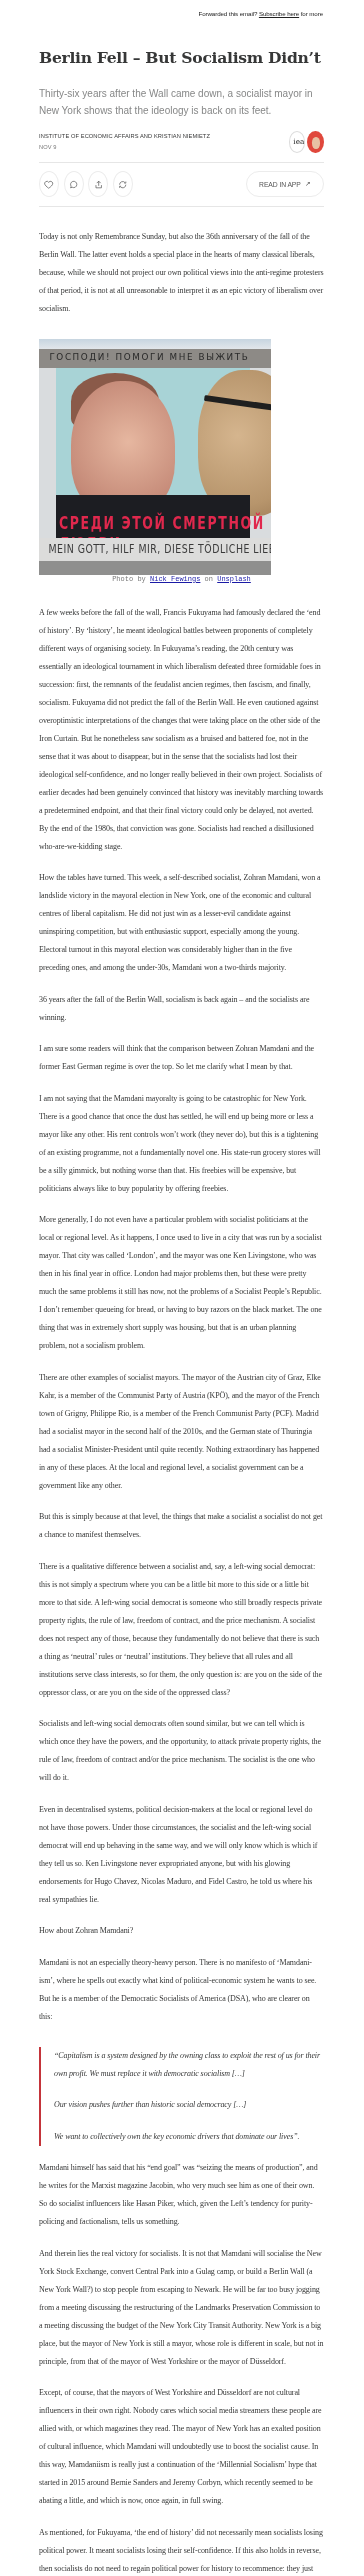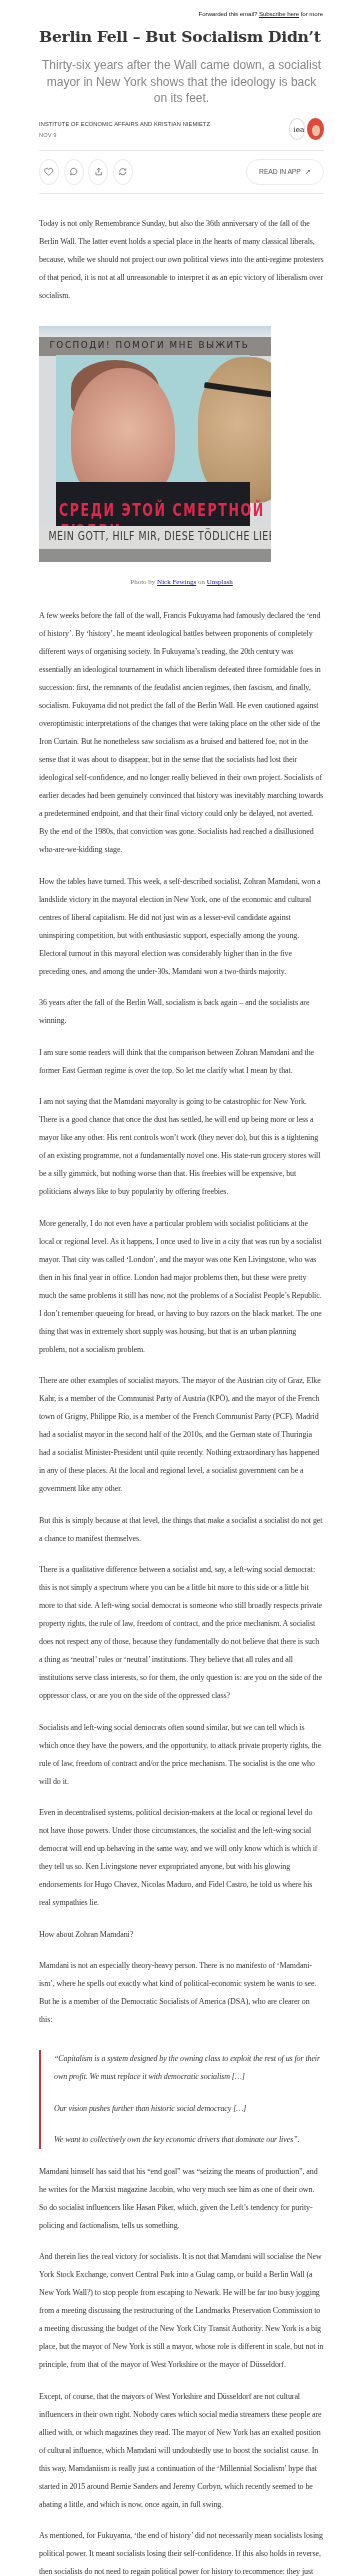--- a/index.html
+++ b/index.html
@@ -2,22 +2,22 @@
 <html style="font-size:8.3px"><head>
 <meta charset="utf-8">
 <style>
   * { box-sizing: border-box; margin: 0; padding: 0; }
   html, body { background: #ffffff; }
   body { width: 364px; font-family: "Liberation Serif", serif; color: #363737; }
   a { color: inherit; }
   .topbar { height: 27px; display: flex; justify-content: flex-end; align-items: center; padding-right: 41px; font-family: "Liberation Sans", sans-serif; font-size: 6.2px; color: #222; letter-spacing: -0.1px; }
   .topbar a { color: #222; text-decoration: underline; }
   .wrap { width: 285px; margin-left: 39px; }
-  h1.title { font-family: "DejaVu Serif", serif; font-weight: bold; font-size: 15.6px; line-height: 20px; color: #363737; letter-spacing: -0.3px; }
-  .subtitle { font-family: "Liberation Sans", sans-serif; font-size: 12px; line-height: 16.6px; color: #868787; margin-top: 10px; font-weight: 300; text-align: center; }
+  h1.title { font-family: "DejaVu Serif", serif; font-weight: bold; font-size: 15.6px; line-height: 20px; color: #363737; margin-top: 21px; letter-spacing: -0.3px; }
+  .subtitle { font-family: "Liberation Sans", sans-serif; font-size: 10px; line-height: 16.6px; color: #868787; margin-top: 18px; font-weight: 300; }
   .meta-row { display: flex; justify-content: space-between; align-items: center; margin-top: 11.4px; }
   .meta-text { font-family: "Liberation Sans", sans-serif; font-size: 5.7px; color: #363737; letter-spacing: 0.1px; }
   .meta-text .date { color: #777; margin-top: 5.2px; display: block; }
   .avatars { display: flex; gap: 2.1px; }
   .av { width: 16.6px; height: 22px; border-radius: 50%; display: flex; align-items: center; justify-content: center; }
   .av-iea { border: 0.5px solid #ddd; background: #fff; font-family: "DejaVu Serif", serif; font-size: 7.3px; color: #222; justify-content: flex-end; }
   .av-person { background: #e0483c; position: relative; overflow: hidden; }
   .av-person .face { width: 8.3px; height: 11.4px; background: #e8c2a4; border-radius: 45%; margin-top: 3.1px; }
   .rule { border: 0; border-top: 0.5px solid #e6e6e6; }
   .actions { display: flex; justify-content: space-between; align-items: center; padding: 8.3px 0; }
@@ -33,21 +33,21 @@
   .hero .mural { position:absolute; left:16.6px; right:21px; top:29px; bottom:21px; background: #a8d3d6; }
   .hero .f1 { position:absolute; left:32px; top:42px; width:104px; height:135px; border-radius:48% 48% 40% 40%; background: radial-gradient(circle at 55% 45%, #e6b7a0, #c58a78 70%, #a5715f); }
   .hero .hair1 { position:absolute; left:32px; top:34px; width:88px; height:57px; border-radius:50% 50% 20% 20%; background:#8a5a49; }
   .hero .f2 { position:absolute; left:159px; top:31px; width:99px; height:146px; border-radius:45% 45% 40% 40%; background: radial-gradient(circle at 40% 45%, #d5b58e, #b7956c 70%, #9b7a55); }
   .hero .glasses { position:absolute; left:165px; top:61px; width:73px; height:6.2px; background:#1f1f1f; transform: rotate(8deg); border-radius:1.6px; }
   .hero .suit { position:absolute; left:16.6px; right:21px; top:156px; height:50px; background:#1c1d22; }
   .hero .red-text { position:absolute; left:20px; top:173px; font-family:"DejaVu Sans", sans-serif; font-weight:bold; font-size:12.5px; color:#e0284d; letter-spacing:1.6px; transform: scaleY(1.4); transform-origin: left top; }
   .hero .ger-bar { position:absolute; left:0; right:0; bottom:13.5px; height:23px; background:#dcdcdb; }
   .hero .ger-text { position:absolute; left:9.4px; bottom:19px; font-family:"DejaVu Sans", sans-serif; font-size:9.4px; color:#3a3a3a; letter-spacing:0.5px; transform: scaleY(1.3); transform-origin: left bottom; white-space: nowrap; }
   .hero .ground { position:absolute; left:0; right:0; bottom:0; height:13.5px; background:#8f8f8e; }
-  .caption { text-align: center; font-size: 7px; color: #777; margin-top: 16px; }
+  .caption { text-align: center; font-size: 7px; color: #777; margin-top: 0; font-family: Liberation Mono, monospace; }
   .caption a { color: #1a1aa6; text-decoration: underline; }
   blockquote { border-left: 2.1px solid #c4343a; margin-top: 21px; padding-left: 13px; }
   blockquote p { font-style: italic; font-size: 8px; line-height: 18px; color: #363737; margin-top: 13.5px !important; }
   blockquote p:first-child { margin-top: 0 !important; }
 </style>
 </head>
 <body>
 
 <div class="topbar">
   <span>Forwarded this email? </span>&nbsp;<a href="#">Subscribe here</a>&nbsp;<span> for more</span>

